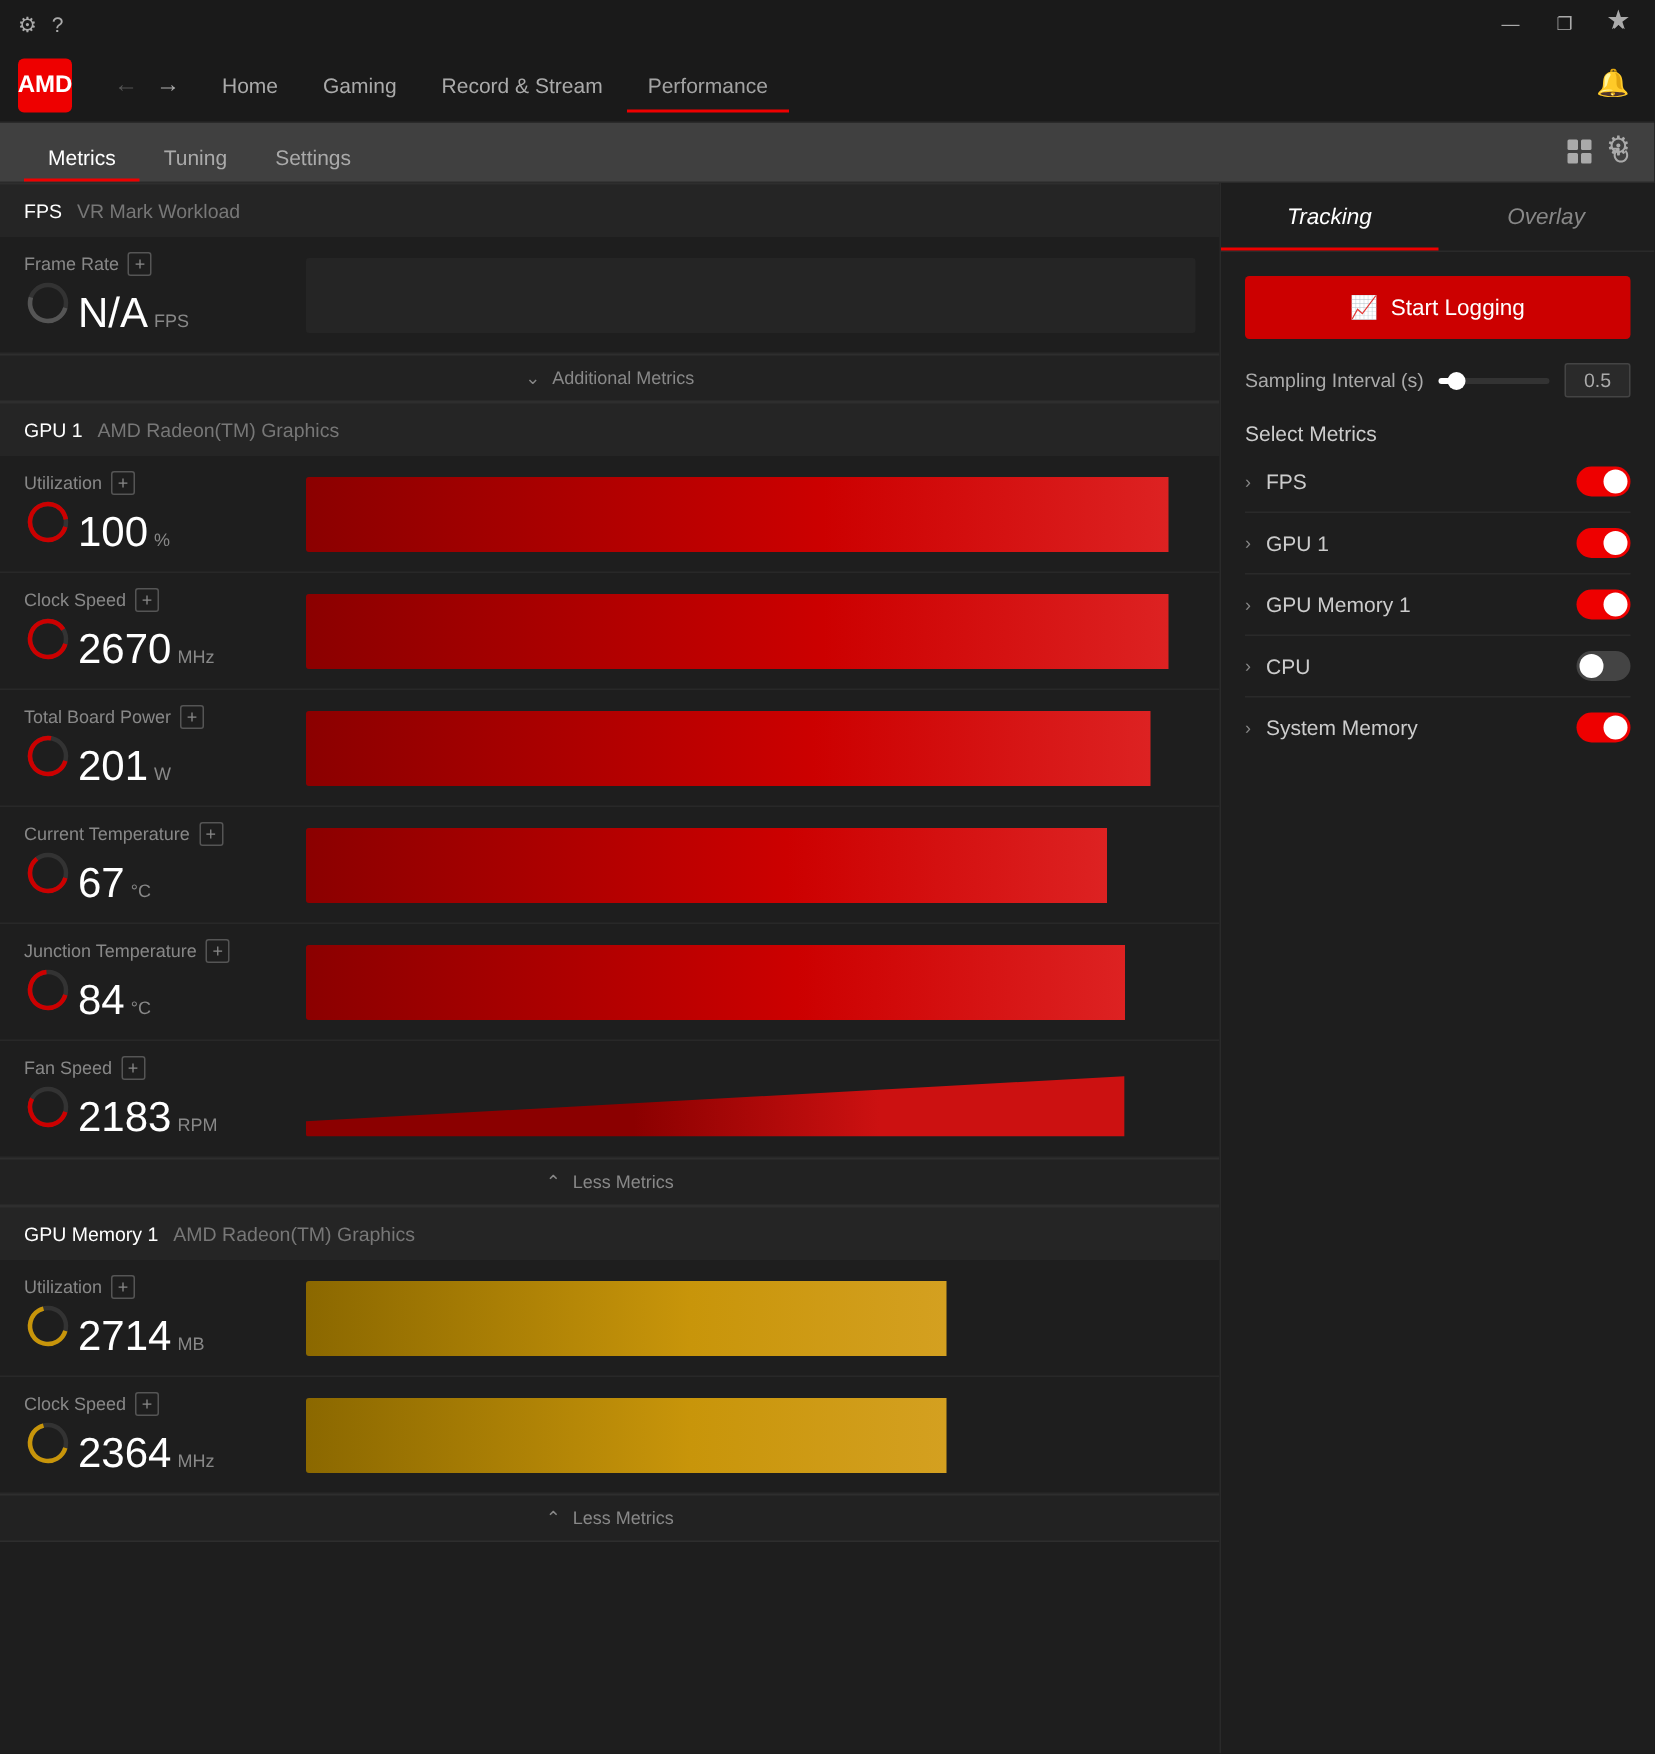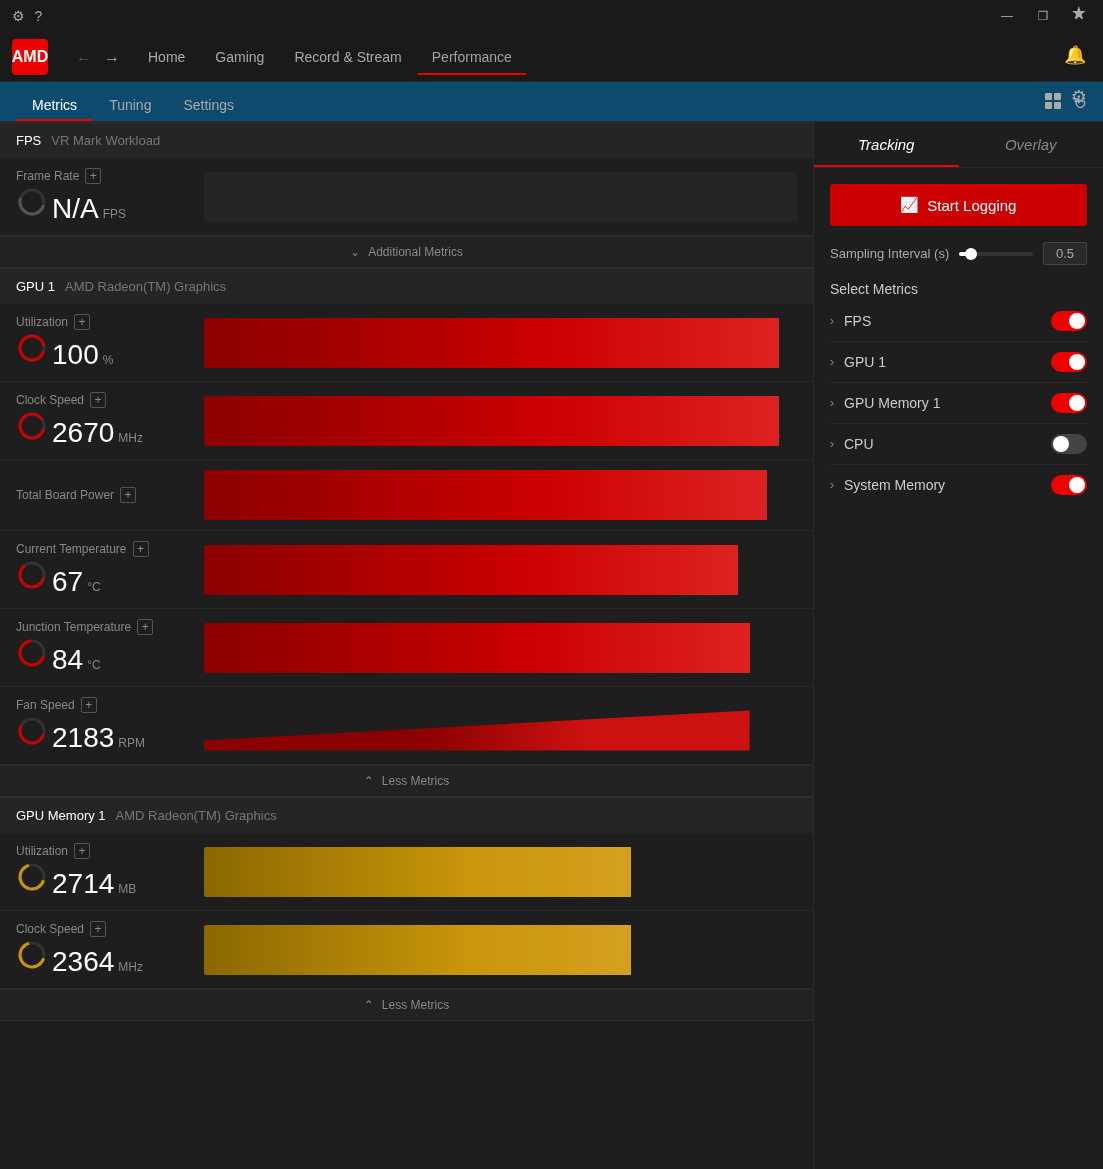--- a/index.html
+++ b/index.html
@@ -127,21 +127,21 @@
     }
     .nav-icon {
       color: #aaa;
       font-size: 18px;
       cursor: pointer;
       padding: 4px;
     }
 
     
     .subtabs {
-      background: #0c4a6e;
+      background: #404040;
       height: 40px;
       display: flex;
       align-items: flex-end;
       padding: 0 16px;
       border-bottom: 1px solid #2a2a2a;
       justify-content: space-between;
     }
     .subtab-left { display: flex; align-items: flex-end; gap: 0; }
     .subtab {
       padding: 8px 16px;
@@ -585,20 +585,28 @@
         <div class="bar-red" style="width:97%;"></div>
       </div>
     </div>
 
     <div class="metric-row">
       <div class="metric-info">
         <div class="metric-label">
           <span>Total Board Power</span>
           <div class="plus-btn">+</div>
         </div>
+        <div class="metric-value-wrap">
+          <svg class="gauge-svg" viewBox="0 0 32 32">
+            <circle cx="16" cy="16" r="12" fill="none" stroke="#333" stroke-width="3"></circle>
+            <circle cx="16" cy="16" r="12" fill="none" stroke="#cc0000" stroke-width="3" stroke-dasharray="55 20" stroke-dashoffset="28" transform="rotate(-210 16 16)"></circle>
+          </svg>
+          <span class="metric-value">201</span>
+          <span class="metric-unit">W</span>
+        </div>
       </div>
       <div class="chart-area">
         <div class="bar-red" style="width:95%;"></div>
       </div>
     </div>
 
     <div class="metric-row">
       <div class="metric-info">
         <div class="metric-label">
           <span>Current Temperature</span>

